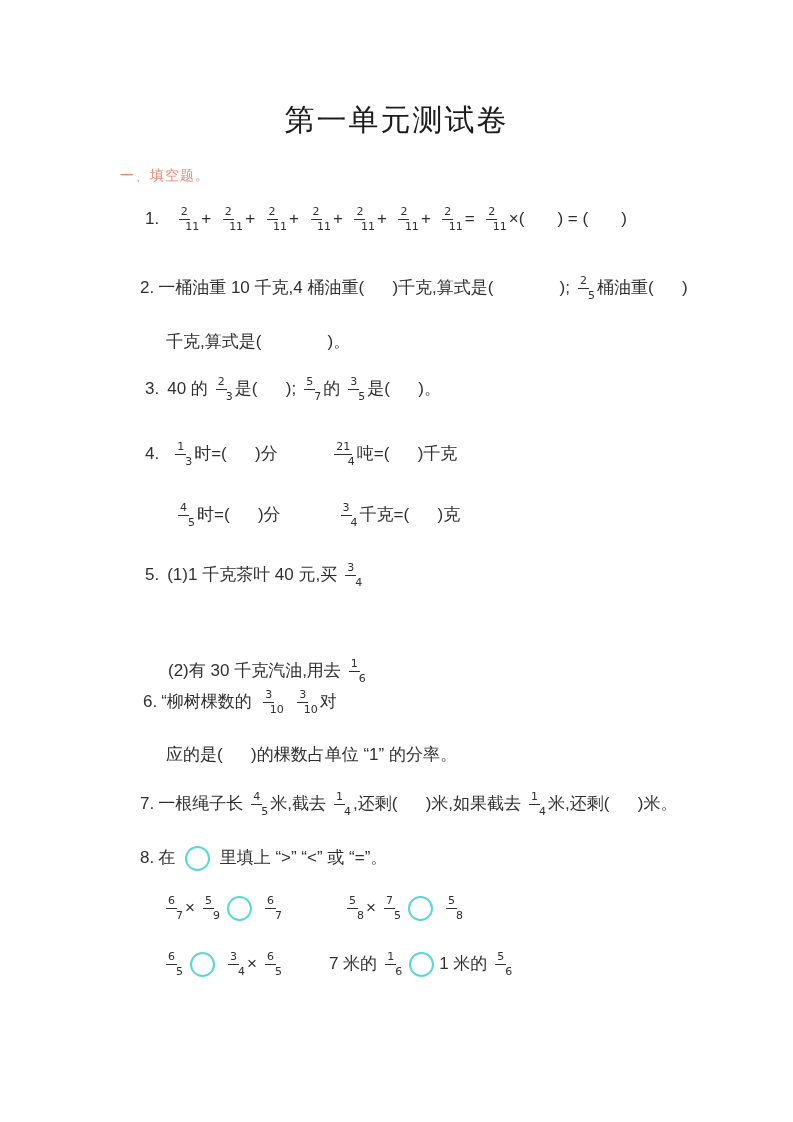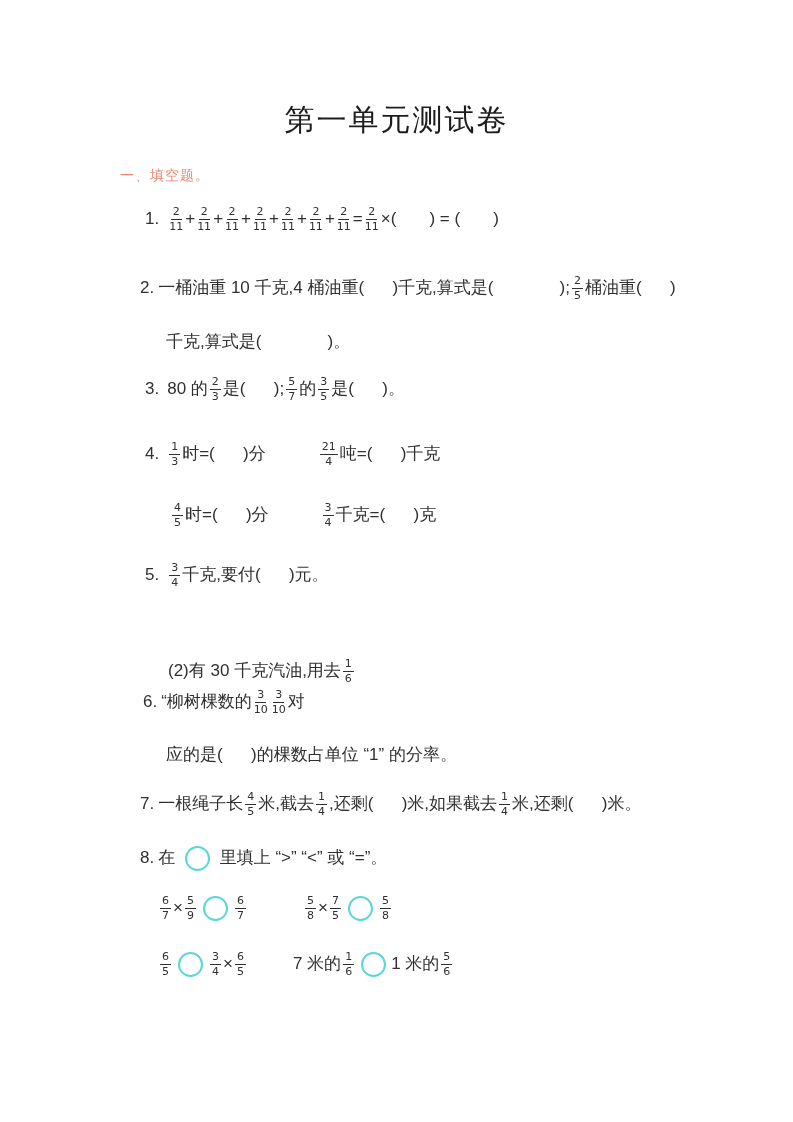--- a/index.html
+++ b/index.html
@@ -49,21 +49,21 @@
     display: inline-flex;
     flex-direction: column;
     align-items: center;
     vertical-align: middle;
     font-size: 11px;
     line-height: 1.05;
     margin: 0 2px;
     font-family: "DejaVu Sans", sans-serif;
   }
   .frac .num { border-bottom: 1px solid #303030; padding: 0 2px 1px; }
-  .frac .den { padding-top: 1px; }
+  .frac .den { padding-top: 1px; margin-left: 16px; }
   .cmp-circle {
     display: inline-block;
     width: 21px;
     height: 21px;
     border: 2px solid var(--circle, #59D6D6);
     border-radius: 50%;
     margin: 0 5px;
     background: #ffffff;
     flex-shrink: 0;
   }
@@ -137,21 +137,21 @@
   </div>
   <div class="line" style="left:166px; top:325px;">
     <span class="content">
         <span class="seg-text">千克,算式是(              )。</span>
       </span>
   </div>
 
   <div class="line" style="left:145px; top:372px;">
     <span class="qnum">3.</span>
     <span class="content">
-        <span class="seg-text">80 的</span>
+        <span class="seg-text">40 的</span>
         <span class="frac">
           <span class="num">2</span>
           <span class="den">3</span>
         </span>
         <span class="seg-text">是(      );</span>
         <span class="frac">
           <span class="num">5</span>
           <span class="den">7</span>
         </span>
         <span class="seg-text">的</span>
@@ -191,25 +191,25 @@
           <span class="num">3</span>
           <span class="den">4</span>
         </span>
         <span class="seg-text">千克=(      )克</span>
       </span>
   </div>
 
   <div class="line" style="left:145px; top:558px;">
     <span class="qnum">5.</span>
     <span class="content">
-        <span class="frac">
-          <span class="num">3</span>
-          <span class="den">4</span>
-        </span>
-        <span class="seg-text">千克,要付(      )元。</span>
+        <span class="seg-text">(1)1 千克茶叶 40 元,买</span>
+        <span class="frac">
+          <span class="num">3</span>
+          <span class="den">4</span>
+        </span>
       </span>
   </div>
   <div class="line" style="left:168px; top:654px;">
     <span class="content">
         <span class="seg-text">(2)有 30 千克汽油,用去</span>
         <span class="frac">
           <span class="num">1</span>
           <span class="den">6</span>
         </span>
       </span>

